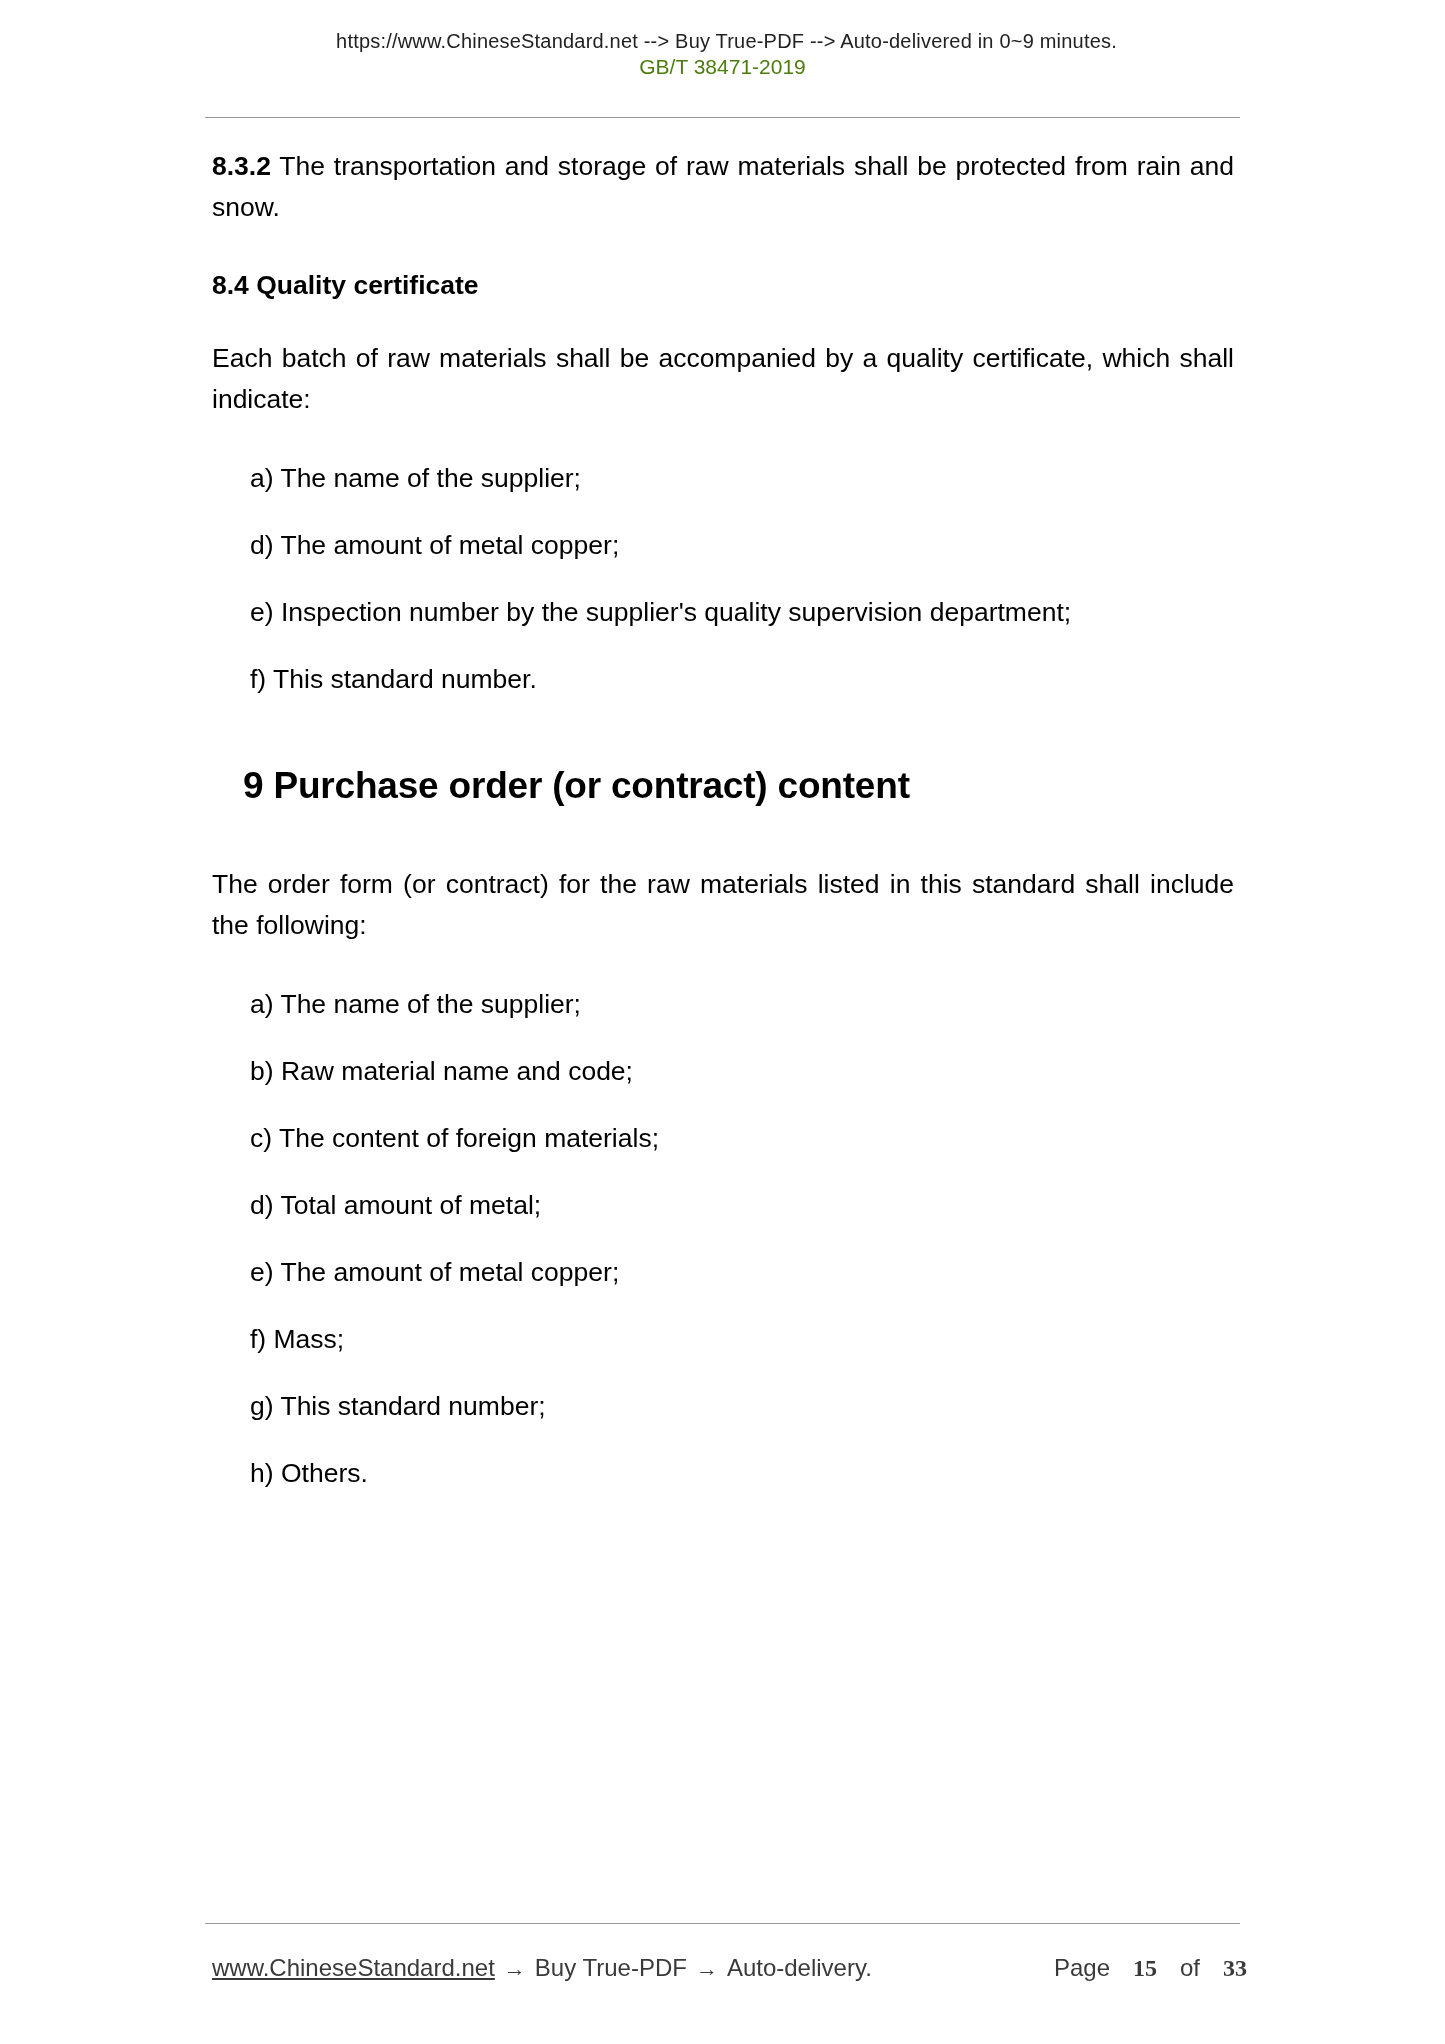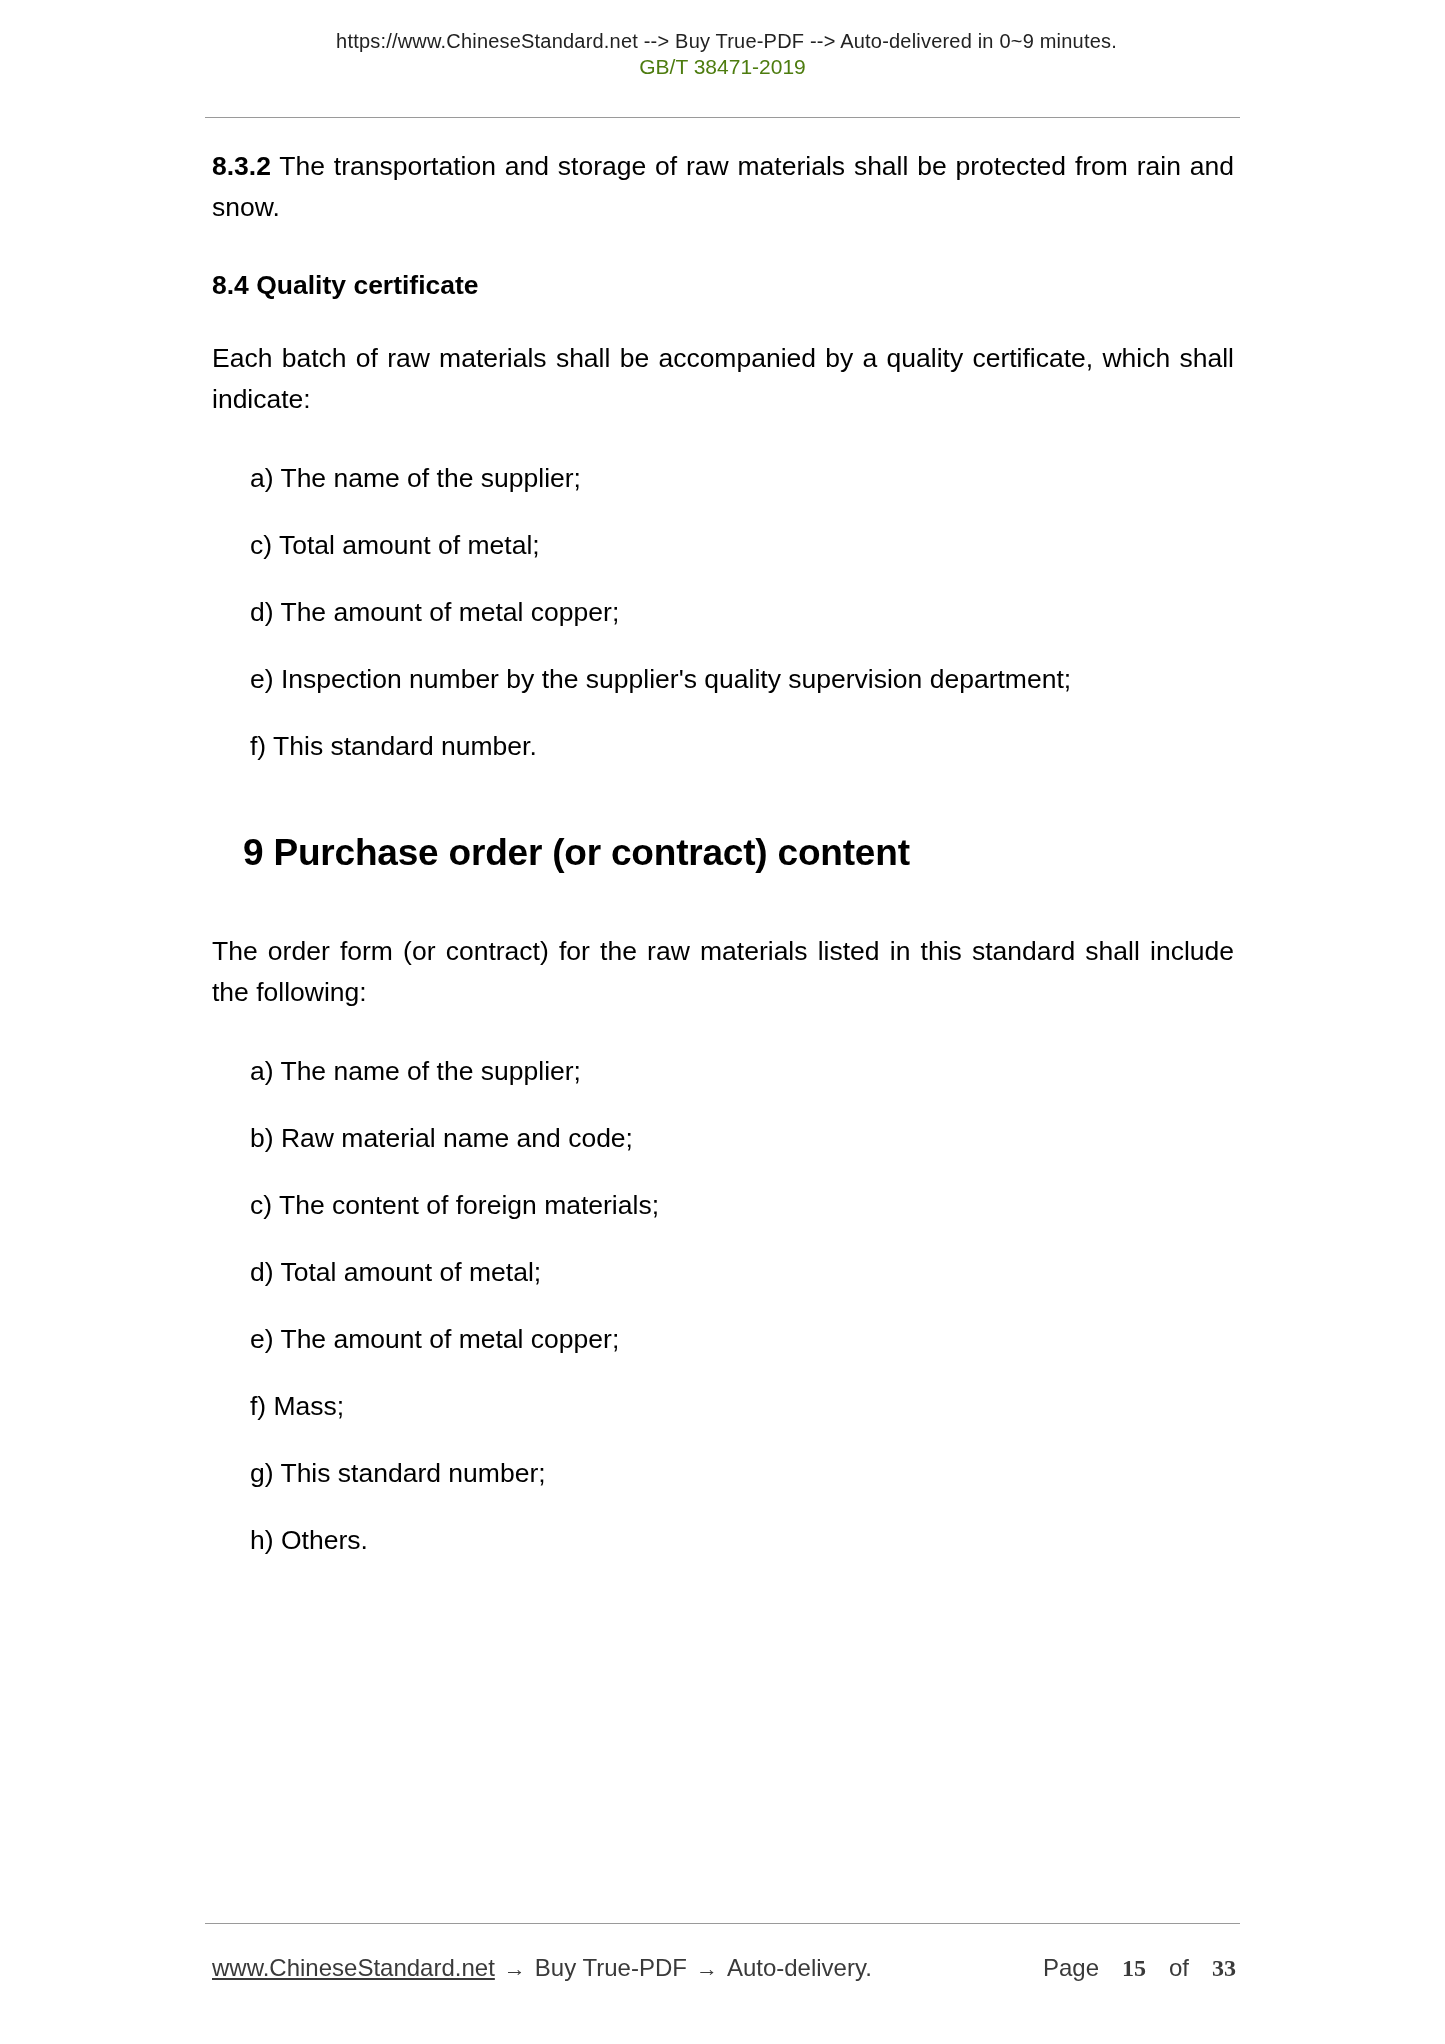--- a/index.html
+++ b/index.html
@@ -108,21 +108,21 @@
     position: absolute;
     bottom: 120px;
     left: 205px;
     right: 205px;
     border-top: 1px solid #9a9a9a;
   }
   .footer {
     position: absolute;
     bottom: 62px;
     left: 205px;
-    right: 206px;
+    right: 195px;
     font-size: 24px;
     color: #3a3a3a;
     display: flex;
     align-items: flex-end;
   }
   .footer-left {
     display: flex;
     align-items: baseline;
     gap: 9px;
     margin-left: 7px;
@@ -168,21 +168,20 @@
     </div>
 
     <div class="para-block">
       <p class="body-text">Each batch of raw materials shall be accompanied by a quality certificate, which shall indicate:</p>
     </div>
 
     <div style="height:12px"></div>
 
     <ul class="list">
       <li>a) The name of the supplier;</li>
-      <li>c) Total amount of metal;</li>
       <li>d) The amount of metal copper;</li>
       <li>e) Inspection number by the supplier's quality supervision department;</li>
       <li>f) This standard number.</li>
     </ul>
 
     <div class="section-heading-block">
       <h2 class="section-heading">9 Purchase order (or contract) content</h2>
     </div>
 
     <div class="para-block">

